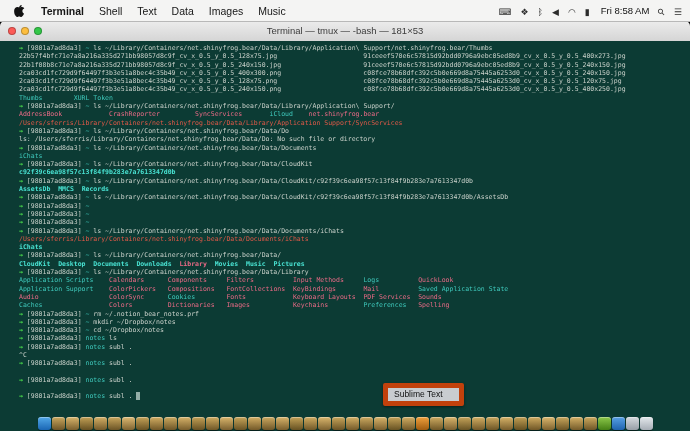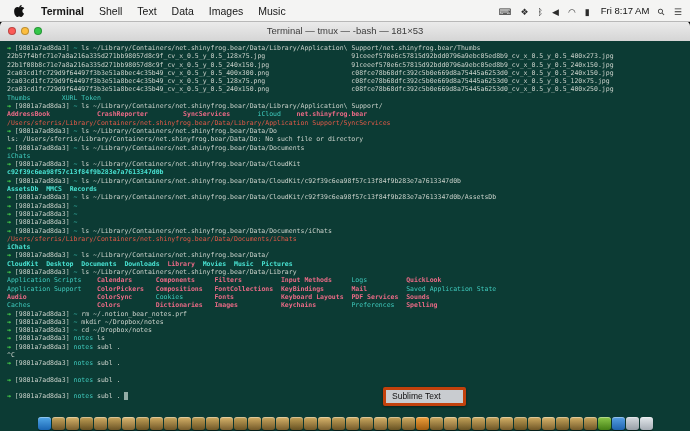--- a/index.html
+++ b/index.html
@@ -25,40 +25,40 @@
     border-bottom:1px solid #a8a8a8;border-radius:5px 5px 0 0;}
   .lights{position:absolute;left:8px;top:6px;display:flex;gap:5px;}
   .light{width:8px;height:8px;border-radius:50%;display:inline-block;border:1px solid rgba(0,0,0,.25);box-sizing:border-box;}
   .light.red{background:#fc5b57;}
   .light.yellow{background:#fdbe3f;}
   .light.green{background:#33c748;}
   .title{text-align:center;line-height:20px;font-size:9.5px;color:#3c3c3c;}
 
   .term{position:absolute;top:20px;left:0;right:0;bottom:0;background:#0c3b34;
     font-family:"DejaVu Sans Mono",monospace;font-size:6.5px;line-height:8.3px;
-    white-space:pre;overflow:hidden;padding:3px 0 0 7px;color:#c9d1ca;}
+    white-space:pre;overflow:hidden;padding:3px 0 0 19px;color:#c9d1ca;}
   .tline{height:8.3px;}
   .c-g{color:#4ce24c;font-weight:bold;}
   .c-f{color:#c9d1ca;}
   .c-c{color:#3fc9bc;}
   .c-cb{color:#49e2d2;font-weight:bold;}
-  .c-m{color:#ea6a86;font-weight:bold;}
+  .c-m{color:#ea6a86;}
   .c-mb{color:#ea6a86;font-weight:bold;}
   .c-r{color:#e25948;}
   .c-cur{background:#93ada6;color:#93ada6;}
 
   
   .dock{position:absolute;bottom:1px;left:0;right:0;display:flex;justify-content:center;
     align-items:flex-end;gap:1px;height:14px;z-index:40;}
   .dock-icon{width:13px;height:13px;border-radius:3px;flex:0 0 13px;
     box-shadow:inset 0 1px 0 rgba(255,255,255,.35), 0 1px 1px rgba(0,0,0,.5);}
 
   
-  .tooltip{position:absolute;left:383px;bottom:25px;background:#c9ccd0;border:3px solid #c2410c;
-    border-radius:2px;padding:1px 22px 2px 6px;font-size:8.5px;color:#101010;z-index:50;
+  .tooltip{position:absolute;left:383px;bottom:25px;background:#c9ccd0;border:5px solid #c2410c;
+    border-radius:2px;padding:1px 16px 2px 6px;font-size:8.5px;color:#101010;z-index:50;
     box-shadow:0 1px 3px rgba(0,0,0,.45);white-space:nowrap;}
 </style>
 </head>
 <body>
 
 <div class="screen" data-name="screen">
 
   <div class="menubar" data-name="menu-bar">
     <span class="apple" data-name="apple-icon">
       <svg width="11" height="13" viewBox="0 0 170 190">
@@ -69,21 +69,21 @@
     <div class="menus" data-name="menu-items">
         <span class="menu-item bold" data-name="menu-terminal">Terminal</span>
         <span class="menu-item" data-name="menu-shell">Shell</span>
         <span class="menu-item" data-name="menu-edit">Text</span>
         <span class="menu-item" data-name="menu-view">Data</span>
         <span class="menu-item" data-name="menu-window">Images</span>
         <span class="menu-item" data-name="menu-help">Music</span>
       </div>
     <div class="mb-right" data-name="menu-bar-status">
       <span class="status-icons" data-name="status-icons"><span data-name="keyboard-icon">⌨</span><span data-name="dropbox-icon">❖</span><span data-name="bluetooth-icon">ᛒ</span><span data-name="volume-icon">◀</span><span data-name="wifi-icon">◠</span><span data-name="battery-icon">▮</span></span>
-      <span class="clock" data-name="menu-bar-clock">Fri 8:17 AM</span>
+      <span class="clock" data-name="menu-bar-clock">Fri 8:58 AM</span>
       <span class="status-icons" data-name="right-icons"><span data-name="spotlight-icon">⚲</span><span data-name="notification-center-icon">☰</span></span>
     </div>
   </div>
 
   <div class="window" data-name="terminal-window">
     <div class="titlebar" data-name="window-title-bar">
       <div class="lights" data-name="window-controls">
         <span class="light red" data-name="close-button"></span>
         <span class="light yellow" data-name="minimize-button"></span>
         <span class="light green" data-name="zoom-button"></span>

